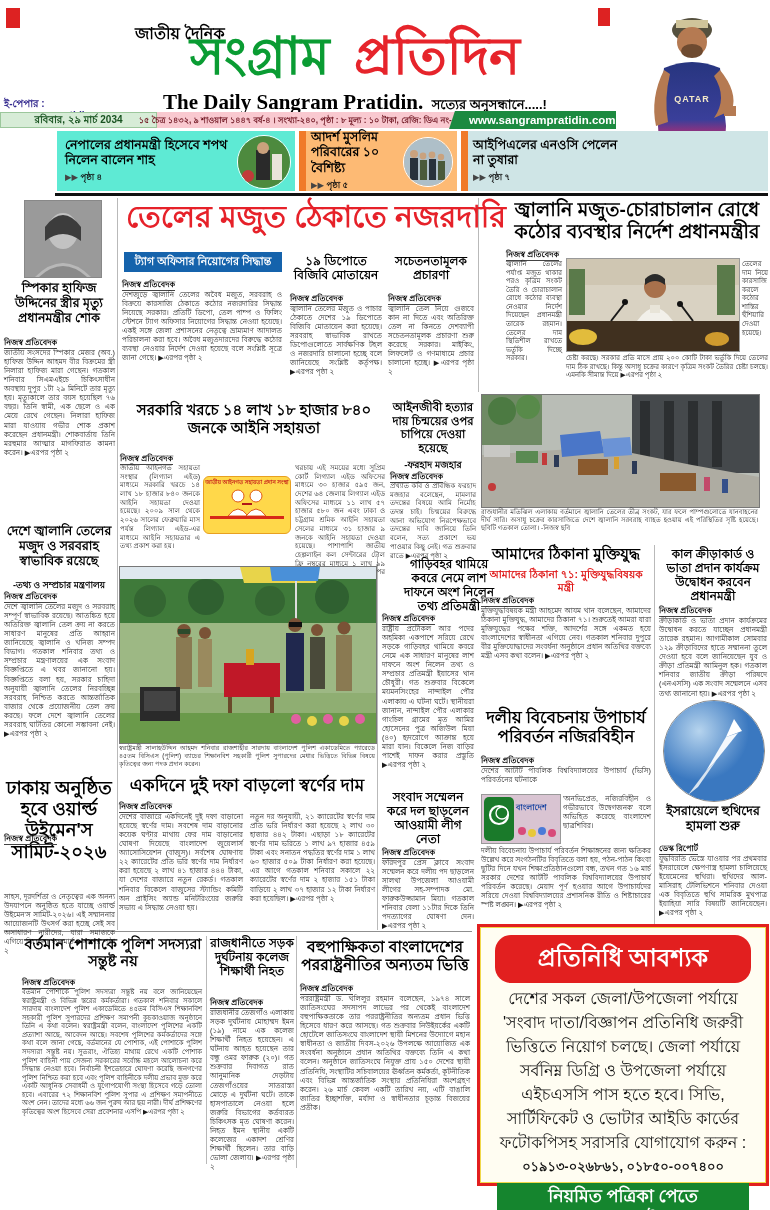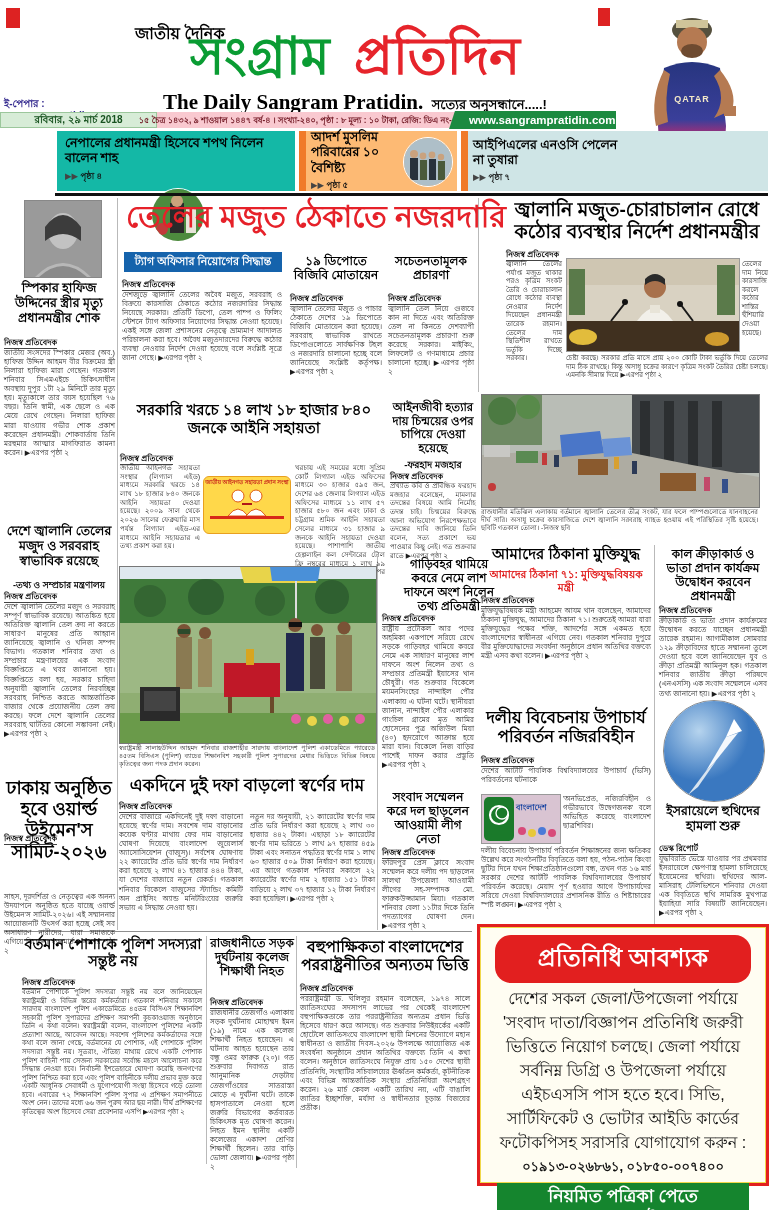--- a/index.html
+++ b/index.html
@@ -39,21 +39,21 @@
   </div>
 
   <div class="abs ctr" style="left:100px;top:90px;width:510px;white-space:nowrap;">
     <span style="font-family:'Liberation Serif','DejaVu Serif',serif;font-weight:bold;font-size:21px;color:#000;">The Daily Sangram Pratidin.</span>
     <span style="font-size:13px;font-weight:bold;color:#000;margin-left:4px;">সত্যের অনুসন্ধানে.....!</span>
   </div>
 
   <div class="abs" style="left:4px;top:98px;width:122px;font-size:10px;font-weight:bold;color:#342a8f;line-height:1.2;">ই-পেপার : e.sangrampratidin.com</div>
 
   <div class="abs" style="left:0;top:112px;width:157px;height:16px;background:#d7ecd7;border:1px solid #9cc79c;box-sizing:border-box;display:flex;align-items:center;justify-content:center;">
-    <span style="font-size:10px;font-weight:bold;color:#17521f;">রবিবার, ২৯ মার্চ 2018</span>
+    <span style="font-size:10px;font-weight:bold;color:#17521f;">রবিবার, ২৯ মার্চ 2034</span>
   </div>
   <div class="abs" style="left:157px;top:112px;width:300px;height:16px;background:#f9c9d0;display:flex;align-items:center;justify-content:center;">
     <span style="font-size:8.2px;font-weight:bold;color:#6e1420;white-space:nowrap;">১৫ চৈত্র ১৪৩২, ৯ শাওয়াল ১৪৪৭ বর্ষ-৪ । সংখ্যা-২৪০, পৃষ্ঠা : ৮ মূল্য : ১০ টাকা, রেজি: ডিএ নং- ৬৭৩৩</span>
   </div>
   <div class="abs" style="left:452px;top:111px;width:180px;height:18px;background:#1c8a40;transform:skewX(-18deg);display:flex;align-items:center;justify-content:center;">
     <span style="transform:skewX(18deg);font-size:11.5px;font-weight:bold;color:#fff;">www.sangrampratidin.com</span>
   </div>
 
   <div class="abs photo" style="left:616px;top:6px;width:152px;height:188px;background:#fff;">
     <svg width="152" height="188" viewBox="0 0 152 188">
@@ -70,21 +70,21 @@
             <stop offset="1" stop-color="#e84a85"></stop>
       </linearGradient>
         </defs>
       <path d="M48 64 Q34 92 40 120 L52 116 Q48 92 54 68 Z" fill="#b57a52"></path>
       <path d="M104 64 Q122 86 116 104 L98 112 Q112 92 98 70 Z" fill="#b57a52"></path>
       <rect x="108" y="100" width="12" height="10" fill="#b57a52"></rect>
     </svg>
     <span class="abs" style="left:0;top:88px;width:152px;text-align:center;color:#f3e9c8;font-size:9px;font-weight:bold;letter-spacing:1px;">QATAR</span>
   </div>
 
-  <div class="abs teaser" style="left:57px;top:131px;width:238px;height:60px;background:#14b8a6;flex-direction:column;">
+  <div class="abs teaser" style="left:57px;top:131px;width:238px;height:60px;background:#5eead4;">
     <div style="flex:1;">
       <div class="t-title">নেপালের প্রধানমন্ত্রী হিসেবে শপথ নিলেন বালেন শাহ</div>
       <div class="t-page"><span style="color:#444;">▶▶</span> <span>পৃষ্ঠা ৪</span></div>
     </div>
     <div class="circ" style="width:52px;height:52px;">
       <svg width="52" height="52">
           <rect width="52" height="52" fill="#4d8a3e"></rect>
           <rect x="18" y="14" width="14" height="30" fill="#2a2a2a"></rect>
           <circle cx="25" cy="12" r="6" fill="#caa27c"></circle>
           <rect x="34" y="18" width="10" height="26" fill="#e8e4da"></rect>

